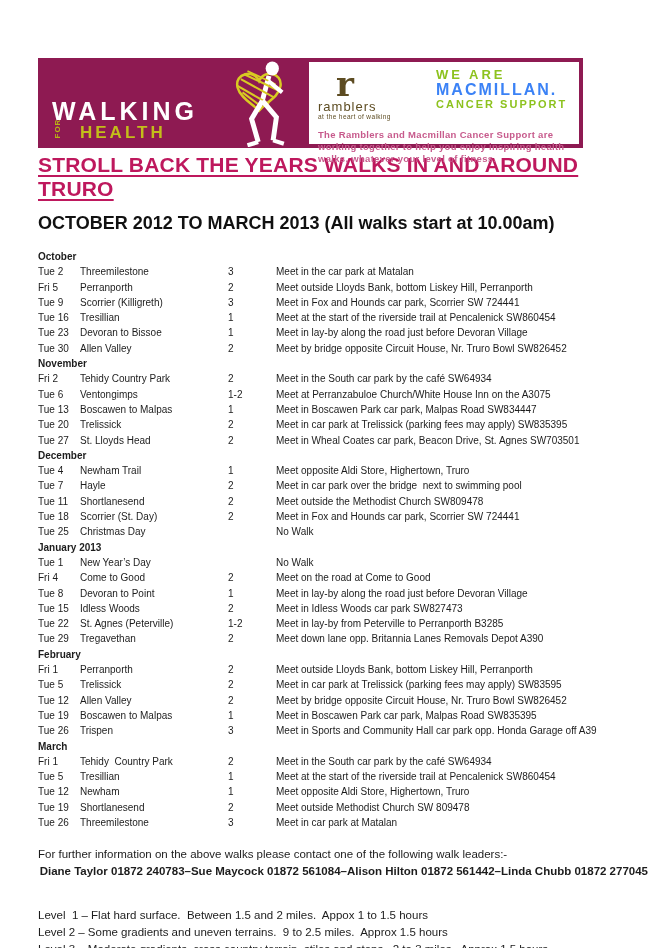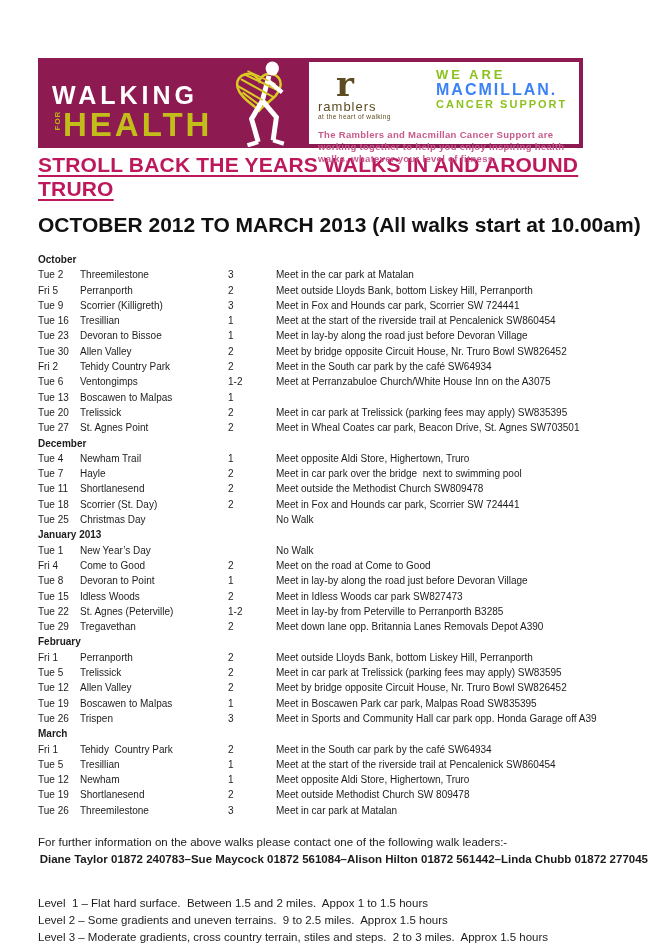--- a/index.html
+++ b/index.html
@@ -7,21 +7,21 @@
   .page { position: relative; width: 670px; height: 948px; background: #fff; overflow: hidden; }
 
   
   .banner { position: absolute; left: 38px; top: 58px; width: 545px; height: 90px; display: flex; }
   .wfh-box { width: 267px; background: #8e1a52; position: relative; overflow: hidden; }
   .wfh-text { position: absolute; left: 14px; bottom: 7px; }
   .wfh-walking { color: #ffffff; font-size: 25px; font-weight: bold; letter-spacing: 4px; line-height: 1.0; }
   .wfh-row2 { display: flex; align-items: center; }
   .wfh-for { color: #b9b414; font-size: 8px; font-weight: bold; letter-spacing: 1px;
              transform: rotate(-90deg); width: 11px; line-height: 1; }
-  .wfh-health { color: #c3bd1a; font-size: 33px; font-weight: bold; letter-spacing: 3px; line-height: 1.0; }
+  .wfh-health { color: #c3bd1a; font-size: 17px; font-weight: bold; letter-spacing: 3px; line-height: 1.0; margin-left: 17px; }
   .wfh-figure { position: absolute; right: 2px; top: 3px; }
 
   .partner-box { flex: 1; background: #ffffff; border: 4px solid #8e1a52; padding: 5px 9px 4px 9px;
                  display: flex; flex-direction: column; }
   .partner-top { display: flex; align-items: flex-start; }
   .ramblers-block { width: 112px; padding-top: 2px; }
   .ramblers-glyph { font-family: "DejaVu Serif", serif; font-weight: bold; font-size: 34px;
                     color: #5d4c22; line-height: 0.9; margin-left: 18px; }
   .ramblers-name { color: #5d4c22; font-weight: normal; font-size: 13px; letter-spacing: 1px; line-height: 1; }
   .ramblers-tagline { color: #5d4c22; font-size: 6.5px; letter-spacing: 0.4px; }
@@ -29,21 +29,21 @@
   .mac-line1 { color: #8dc21e; font-weight: 800; font-size: 13px; letter-spacing: 3px; line-height: 1.05; }
   .mac-line2 { color: #3b82f6; font-weight: 800; font-size: 16px; letter-spacing: 2px; line-height: 1.05; }
   .mac-line3 { color: #8dc21e; font-weight: 800; font-size: 11px; letter-spacing: 2px; line-height: 1.1; }
   .partner-text { color: #c75a8c; font-weight: bold; font-size: 9.5px; line-height: 1.3;
                   letter-spacing: 0.3px; margin-top: 9px; }
 
   
   .doc-title { margin: 5px 0 12px 38px; font-size: 21px; font-weight: bold; letter-spacing: 0.2px;
                text-decoration: underline; text-decoration-thickness: 2px; text-underline-offset: 3px;
                color: #be185d; width: 600px; }
-  .doc-subtitle { margin: 6px 0 0 38px; font-size: 21px; font-weight: bold; color: #111; }
+  .doc-subtitle { margin: 6px 0 0 38px; font-size: 18px; font-weight: bold; color: #111; }
 
   
   .schedule { margin: 15px 0 0 38px; width: 602px; font-size: 10px; line-height: 15.3px; }
   .month-name { font-weight: bold; }
   .walk-row { display: grid; grid-template-columns: 42px 148px 48px 1fr; }
   .walk-row span { white-space: pre-wrap; }
 
   
   .footer { margin: 16px 0 0 38px; width: 610px; font-size: 11.5px; line-height: 17px; }
   .contact-intro { white-space: pre-wrap; }
@@ -155,51 +155,53 @@
   <div class="walk-row">
     <span>Tue 30</span>
     <span>Allen Valley</span>
     <span>2</span>
     <span>Meet by bridge opposite Circuit House, Nr. Truro Bowl SW826452</span>
   </div>
 </div>
   </div>
 
   <div class="month">
+    <div class="month-name">November</div>
     <div>
   <div class="walk-row">
     <span>Fri 2</span>
     <span>Tehidy Country Park</span>
     <span>2</span>
     <span>Meet in the South car park by the café SW64934</span>
   </div>
 
   <div class="walk-row">
     <span>Tue 6</span>
     <span>Ventongimps</span>
     <span>1-2</span>
     <span>Meet at Perranzabuloe Church/White House Inn on the A3075</span>
   </div>
 
   <div class="walk-row">
     <span>Tue 13</span>
     <span>Boscawen to Malpas</span>
     <span>1</span>
+    <span>Meet in Boscawen Park car park, Malpas Road SW834447</span>
   </div>
 
   <div class="walk-row">
     <span>Tue 20</span>
     <span>Trelissick</span>
     <span>2</span>
     <span>Meet in car park at Trelissick (parking fees may apply) SW835395</span>
   </div>
 
   <div class="walk-row">
     <span>Tue 27</span>
-    <span>St. Agnes Point</span>
+    <span>St. Lloyds Head</span>
     <span>2</span>
     <span>Meet in Wheal Coates car park, Beacon Drive, St. Agnes SW703501</span>
   </div>
 </div>
   </div>
 
   <div class="month">
     <div class="month-name">December</div>
     <div>
   <div class="walk-row">

